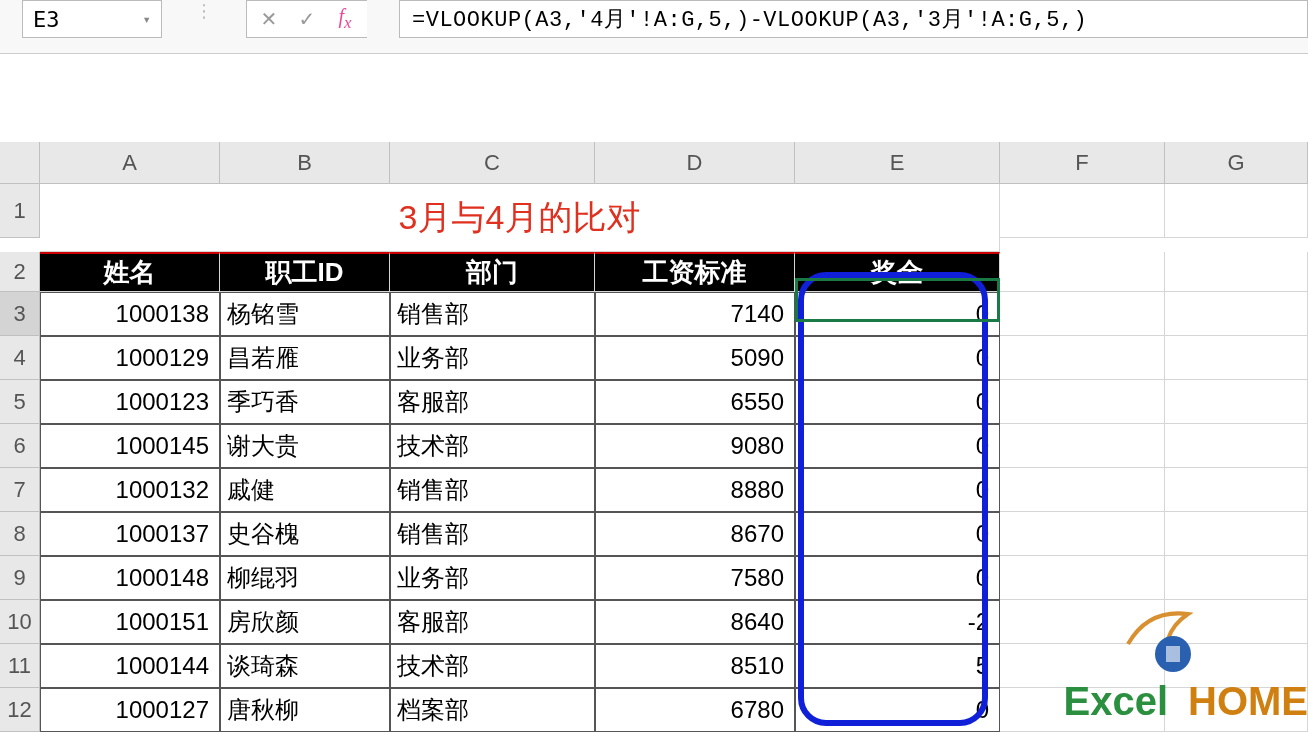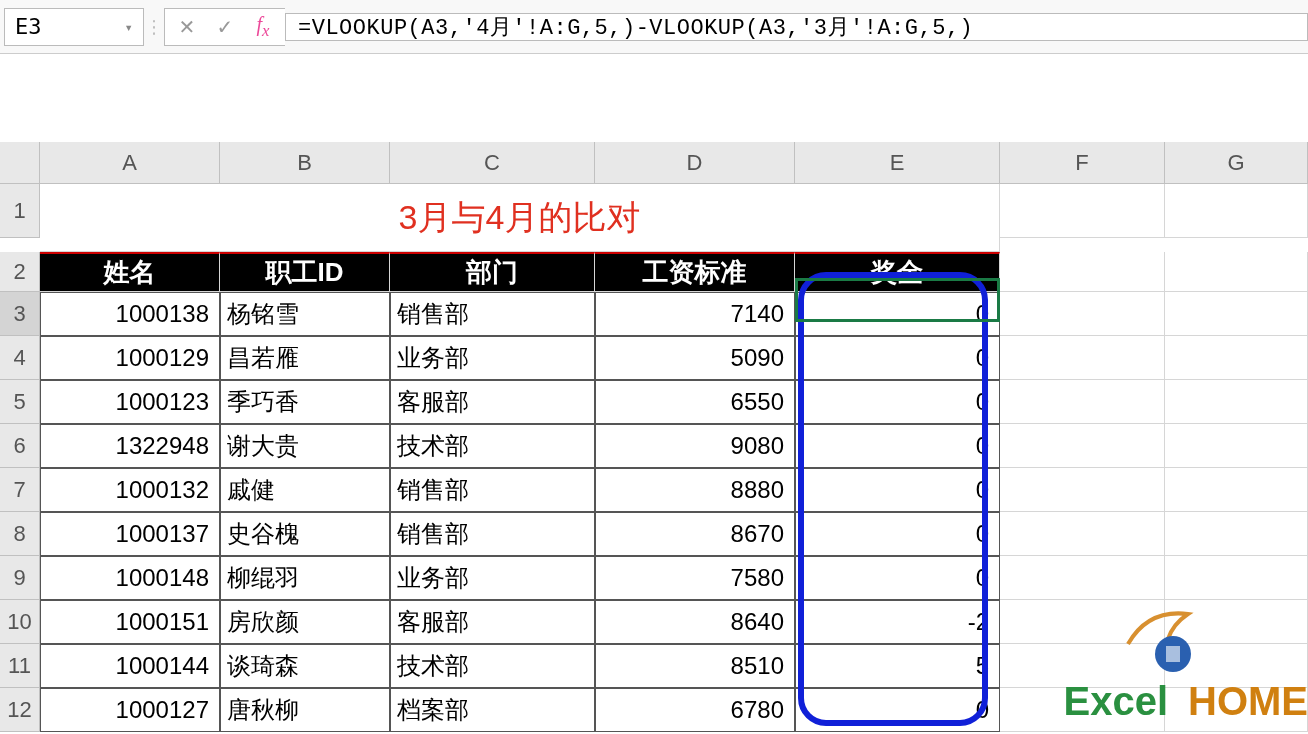--- a/index.html
+++ b/index.html
@@ -8,23 +8,24 @@
     background: #fff;
     width: 1308px;
     height: 734px;
     overflow: hidden;
     position: relative;
   }
   .formula-bar {
     height: 54px;
     border-bottom: 1px solid #ccc;
     display: flex;
-    align-items: center;
+    align-items: flex-start;
     background: #f8f8f8;
-    padding-left: 4px;
+    padding-left: 22px;
+    gap: 32px;
   }
   .name-box {
     width: 140px;
     height: 38px;
     background: #fff;
     border: 1px solid #bbb;
     display: flex;
     align-items: center;
     padding: 0 10px;
     font-size: 22px;
@@ -60,21 +61,21 @@
     cursor: pointer;
   }
   .fb-fx {
     font-style: italic;
     font-family: Georgia, serif;
     font-size: 20px;
     color: #ec4899;
   }
   .formula-input {
     flex: 1;
-    height: 28px;
+    height: 38px;
     background: #fff;
     border: 1px solid #bbb;
     padding: 0 12px;
     font-family: Consolas, "Courier New", monospace;
     font-size: 22px;
     display: flex;
     align-items: center;
     letter-spacing: 0.5px;
   }
   .sheet-gap {
@@ -242,21 +243,21 @@
   <div class="rowhdr">5</div>
   <div class="cell num bordered">1000123</div>
   <div class="cell txt bordered">季巧香</div>
   <div class="cell txt bordered">客服部</div>
   <div class="cell num bordered">6550</div>
   <div class="cell num bordered">0</div>
   <div class="cell"></div>
   <div class="cell"></div>
 
   <div class="rowhdr">6</div>
-  <div class="cell num bordered">1322948</div>
+  <div class="cell num bordered">1000145</div>
   <div class="cell txt bordered">谢大贵</div>
   <div class="cell txt bordered">技术部</div>
   <div class="cell num bordered">9080</div>
   <div class="cell num bordered">0</div>
   <div class="cell"></div>
   <div class="cell"></div>
 
   <div class="rowhdr">7</div>
   <div class="cell num bordered">1000132</div>
   <div class="cell txt bordered">戚健</div>

